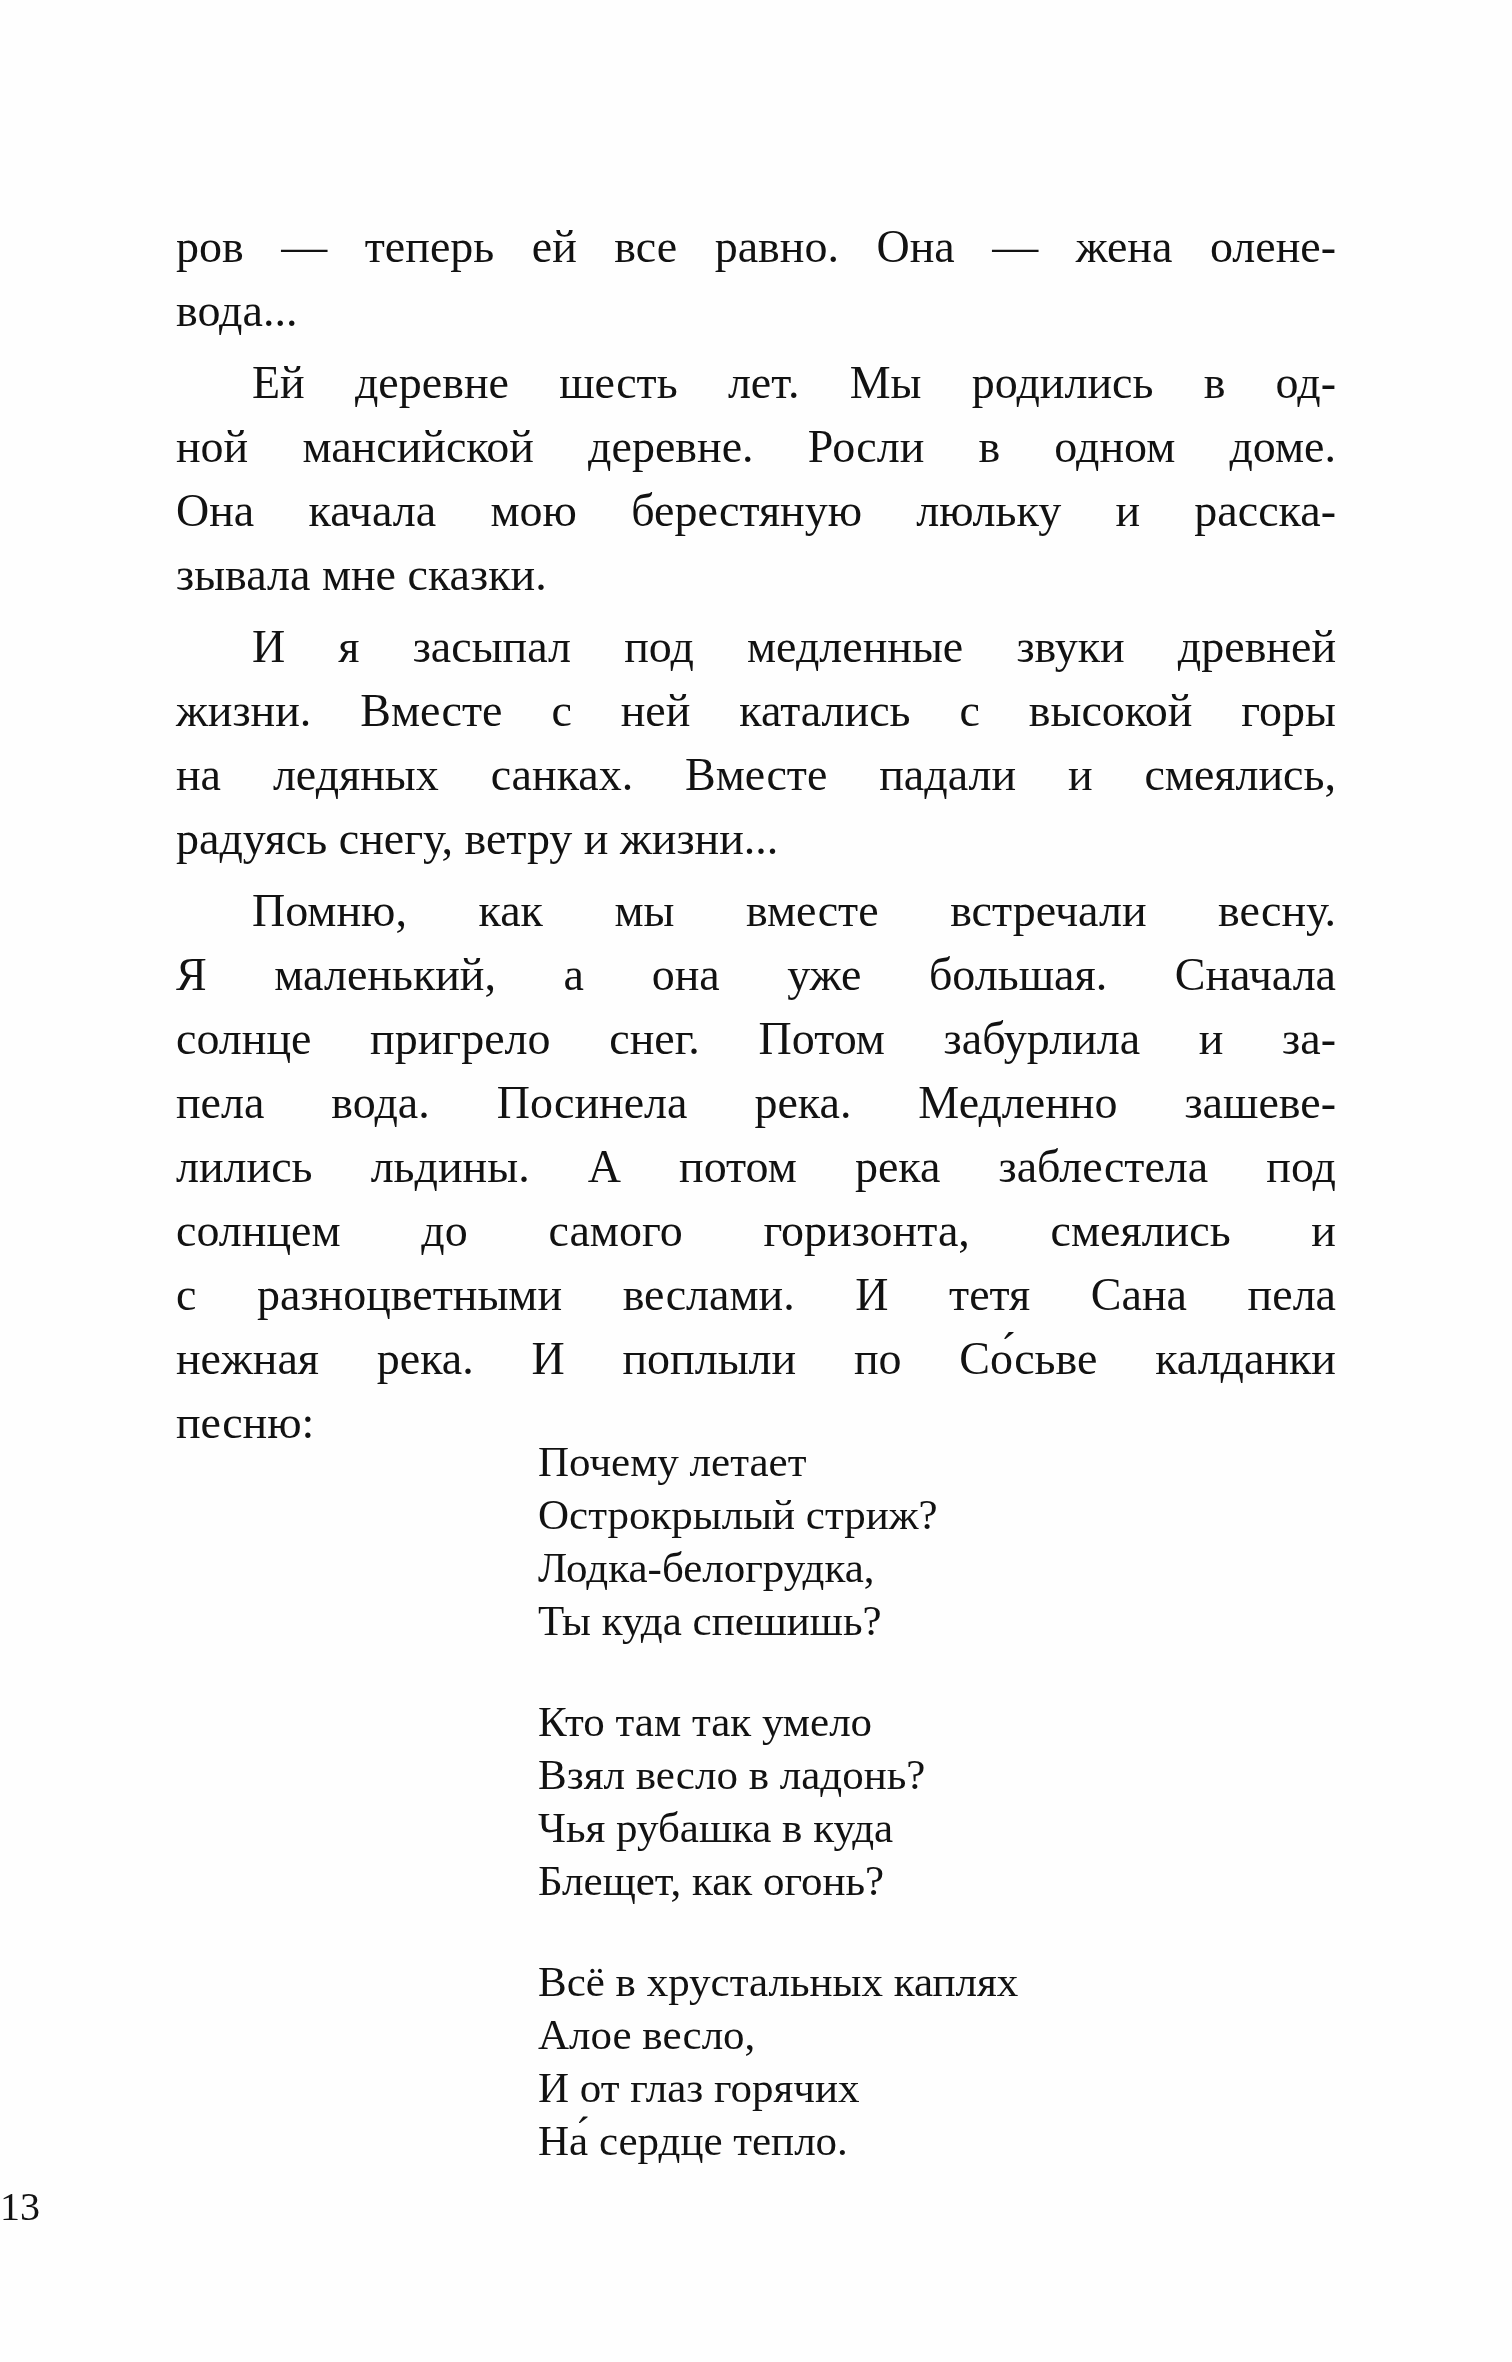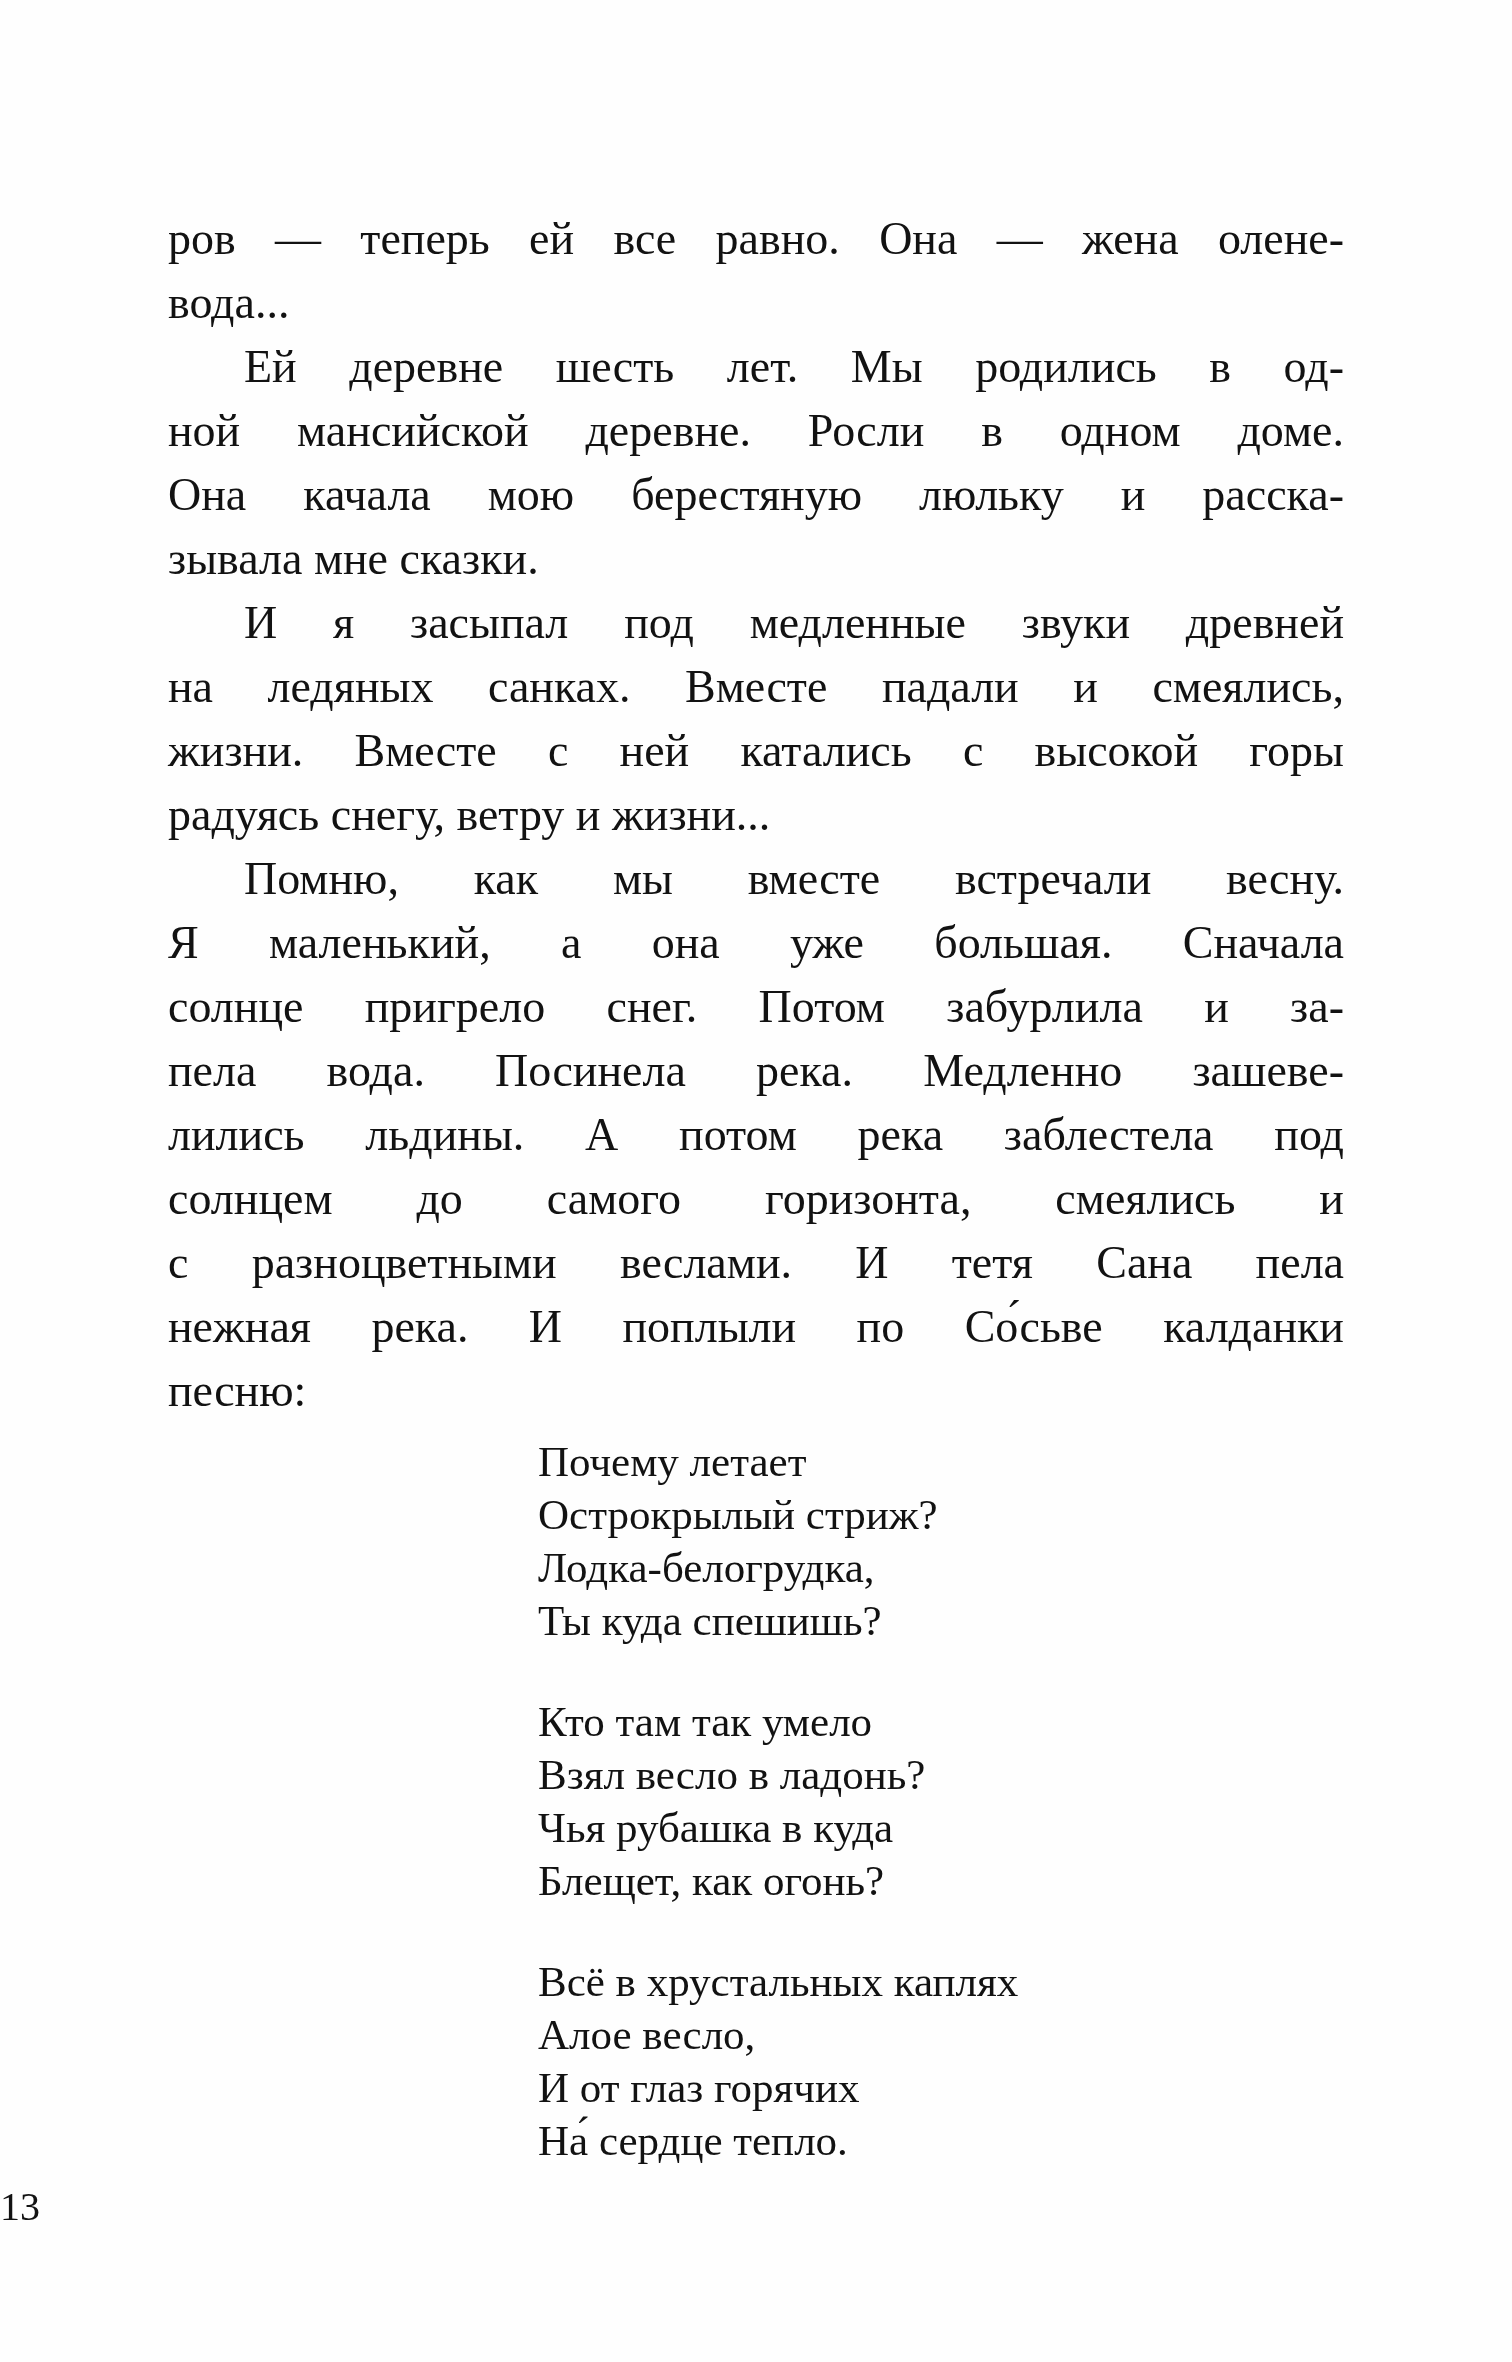--- a/index.html
+++ b/index.html
@@ -18,21 +18,21 @@
     overflow: hidden;
   }
   .prose {
     position: absolute;
     left: 168px;
     top: 207px;
     width: 1176px;
     font-size: 46px;
     line-height: 64px;
   }
-  .paragraph { margin: 0; }
+  .paragraph { margin: 8px; }
   .line {
     text-align: justify;
     text-align-last: justify;
     white-space: normal;
   }
   .line.last {
     text-align-last: left;
   }
   .line.indent {
     text-indent: 76px;
@@ -69,22 +69,22 @@
         <div class="line last">вода...</div>
       </div>
       <div class="paragraph">
         <div class="line indent">Ей деревне шесть лет. Мы родились в од-</div>
         <div class="line">ной мансийской деревне. Росли в одном доме.</div>
         <div class="line">Она качала мою берестяную люльку и расска-</div>
         <div class="line last">зывала мне сказки.</div>
       </div>
       <div class="paragraph">
         <div class="line indent">И я засыпал под медленные звуки древней</div>
+        <div class="line">жизни. Вместе с ней катались с высокой горы</div>
         <div class="line">на ледяных санках. Вместе падали и смеялись,</div>
-        <div class="line">жизни. Вместе с ней катались с высокой горы</div>
         <div class="line last">радуясь снегу, ветру и жизни...</div>
       </div>
       <div class="paragraph">
         <div class="line indent">Помню, как мы вместе встречали весну.</div>
         <div class="line">Я маленький, а она уже большая. Сначала</div>
         <div class="line">солнце пригрело снег. Потом забурлила и за-</div>
         <div class="line">пела вода. Посинела река. Медленно зашеве-</div>
         <div class="line">лились льдины. А потом река заблестела под</div>
         <div class="line">солнцем до самого горизонта, смеялись и</div>
         <div class="line">с разноцветными веслами. И тетя Сана пела</div>

